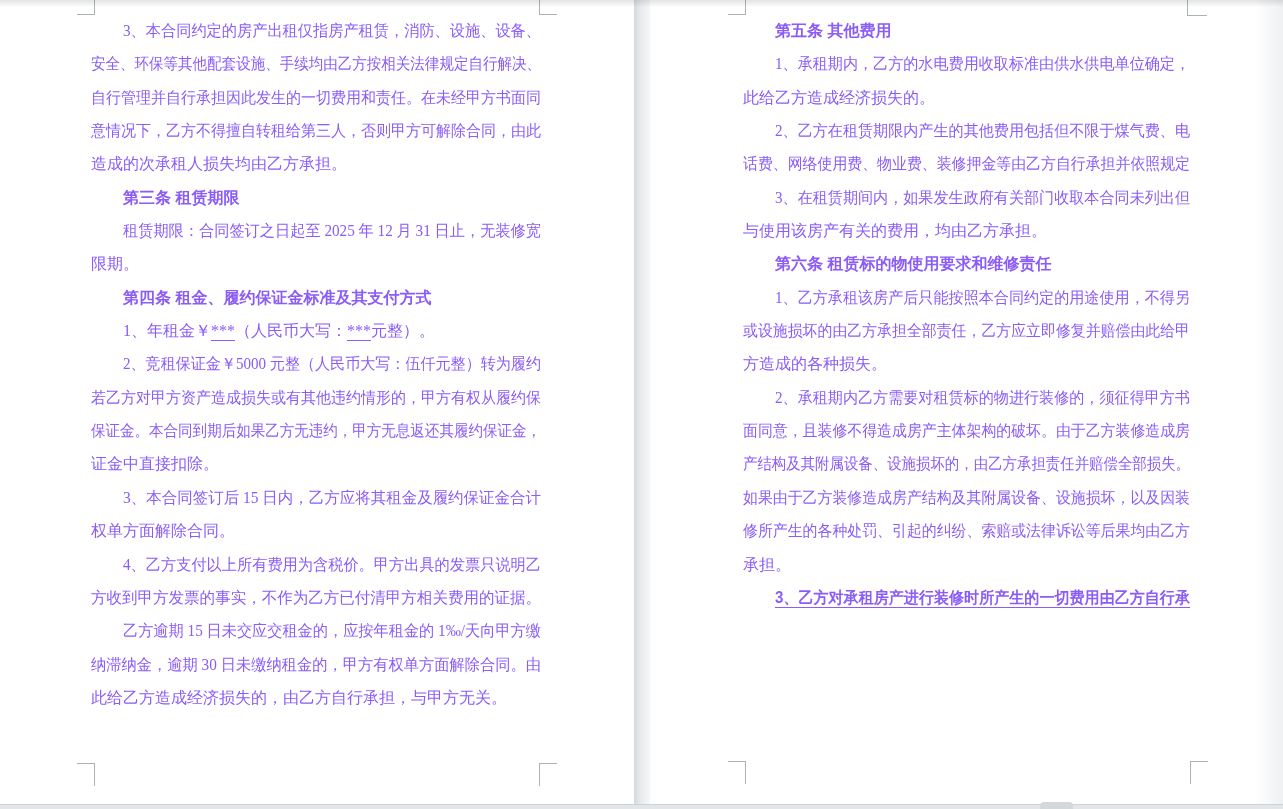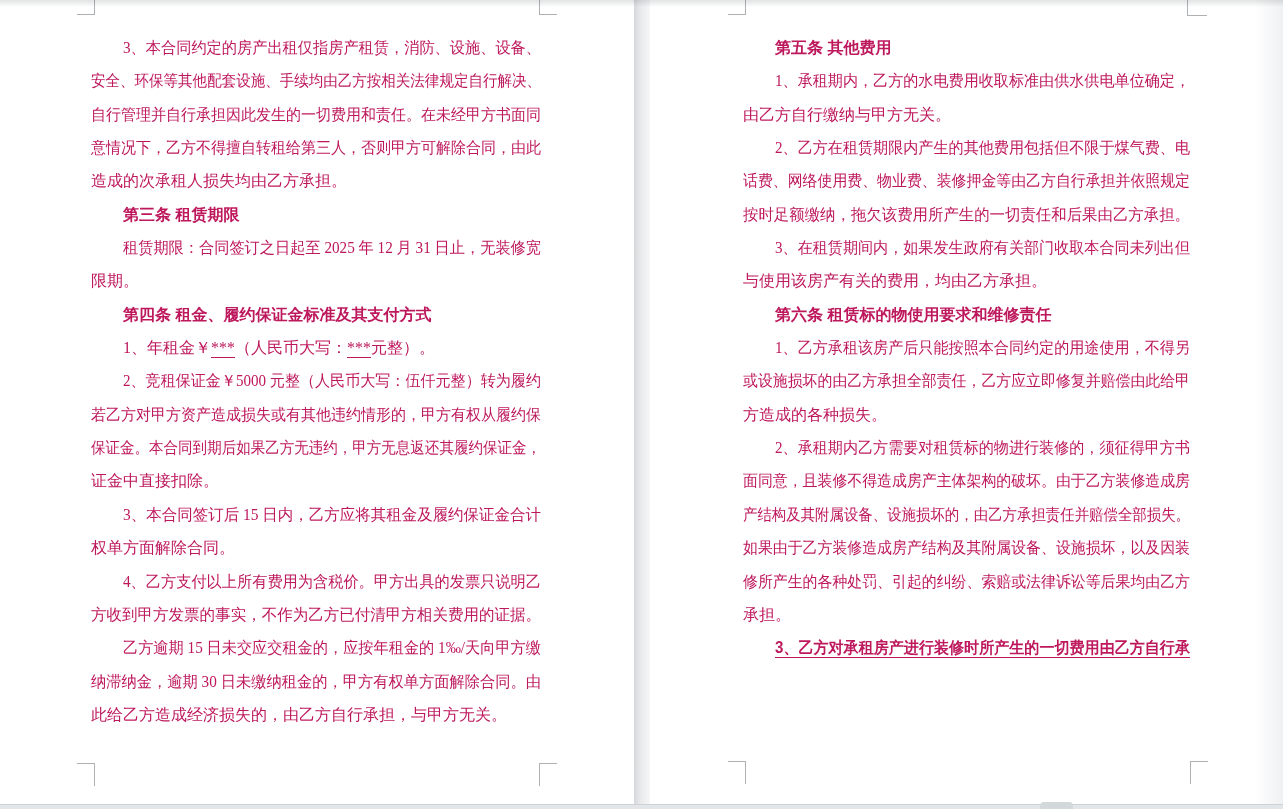--- a/index.html
+++ b/index.html
@@ -35,21 +35,21 @@
     position:absolute;left:1040px;top:802px;width:33px;height:7px;
     background:#d3d8db;border-radius:4px 4px 0 0;
   }
   
   .mark{position:absolute;box-sizing:border-box;border:0 solid #aeb1b4;}
   .mark.tl{border-right-width:1px;border-bottom-width:1px;}
   .mark.tr{border-left-width:1px;border-bottom-width:1px;}
   .mark.bl{border-right-width:1px;border-top-width:1px;}
   .mark.br{border-left-width:1px;border-top-width:1px;}
   
-  .text-body{position:absolute;top:31px;color:#be185d;}
+  .text-body{position:absolute;top:14px;color:#8b5cf6;}
   .p1-body{left:121px;width:450px;}   
   .p2-body{left:93px;width:447px;}    
   .line{
     height:33.35px;line-height:33.35px;font-size:16px;white-space:nowrap;
   }
   .line.indent{padding-left:32px;}
   .line.bold .lt{font-weight:bold;font-family:"Liberation Sans","DejaVu Sans",sans-serif;}
   .line.uline .lt{text-decoration:underline;text-underline-offset:4px;}
   .lt{display:inline-block;transform-origin:0 50%;}
   .ul{text-decoration:underline;text-underline-offset:4px;}
@@ -84,24 +84,23 @@
         <div class="line"><span class="lt"><span>此给乙方造成经济损失的，由乙方自行承担，与甲方无关。</span></span></div>
       </div>
   </div>
 
   <div class="page-gap"></div>
 
   <div class="page page-right">
     <div class="text-body p2-body" id="page2-body">
         <div class="line indent bold"><span class="lt"><span>第五条 其他费用</span></span></div>
         <div class="line indent"><span class="lt" style="transform: scaleX(0.943182);"><span>1、承租期内，乙方的水电费用收取标准由供水供电单位确定，</span></span></div>
-        <div class="line"><span class="lt"><span>由乙方自行缴纳与甲方无关。</span></span></div>
+        <div class="line"><span class="lt"><span>此给乙方造成经济损失的。</span></span></div>
         <div class="line indent"><span class="lt" style="transform: scaleX(0.943182);"><span>2、乙方在租赁期限内产生的其他费用包括但不限于煤气费、电</span></span></div>
         <div class="line"><span class="lt" style="transform: scaleX(0.93125);"><span>话费、网络使用费、物业费、装修押金等由乙方自行承担并依照规定</span></span></div>
-        <div class="line"><span class="lt" style="transform: scaleX(0.963362);"><span>按时足额缴纳，拖欠该费用所产生的一切责任和后果由乙方承担。</span></span></div>
         <div class="line indent"><span class="lt" style="transform: scaleX(0.943182);"><span>3、在租赁期间内，如果发生政府有关部门收取本合同未列出但</span></span></div>
         <div class="line"><span class="lt"><span>与使用该房产有关的费用，均由乙方承担。</span></span></div>
         <div class="line indent bold"><span class="lt"><span>第六条 租赁标的物使用要求和维修责任</span></span></div>
         <div class="line indent"><span class="lt" style="transform: scaleX(0.943182);"><span>1、乙方承租该房产后只能按照本合同约定的用途使用，不得另</span></span></div>
         <div class="line"><span class="lt" style="transform: scaleX(0.93125);"><span>或设施损坏的由乙方承担全部责任，乙方应立即修复并赔偿由此给甲</span></span></div>
         <div class="line"><span class="lt"><span>方造成的各种损失。</span></span></div>
         <div class="line indent"><span class="lt" style="transform: scaleX(0.943182);"><span>2、承租期内乙方需要对租赁标的物进行装修的，须征得甲方书</span></span></div>
         <div class="line"><span class="lt" style="transform: scaleX(0.93125);"><span>面同意，且装修不得造成房产主体架构的破坏。由于乙方装修造成房</span></span></div>
         <div class="line"><span class="lt" style="transform: scaleX(0.90121);"><span>产结构及其附属设备、设施损坏的，由乙方承担责任并赔偿全部损失。</span></span></div>
         <div class="line"><span class="lt" style="transform: scaleX(0.93125);"><span>如果由于乙方装修造成房产结构及其附属设备、设施损坏，以及因装</span></span></div>

